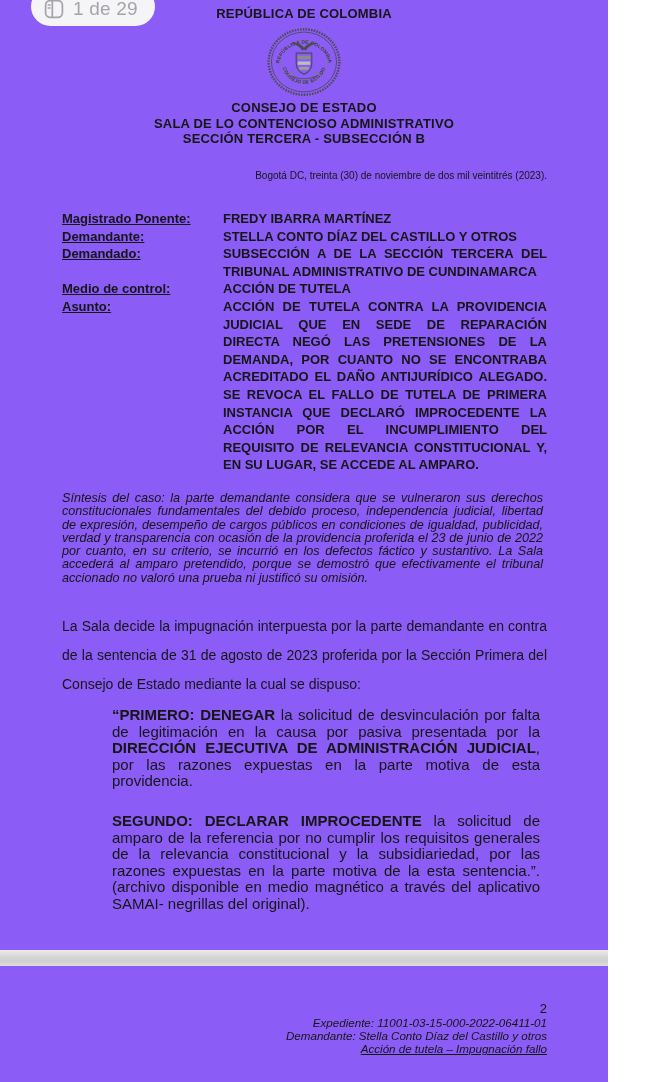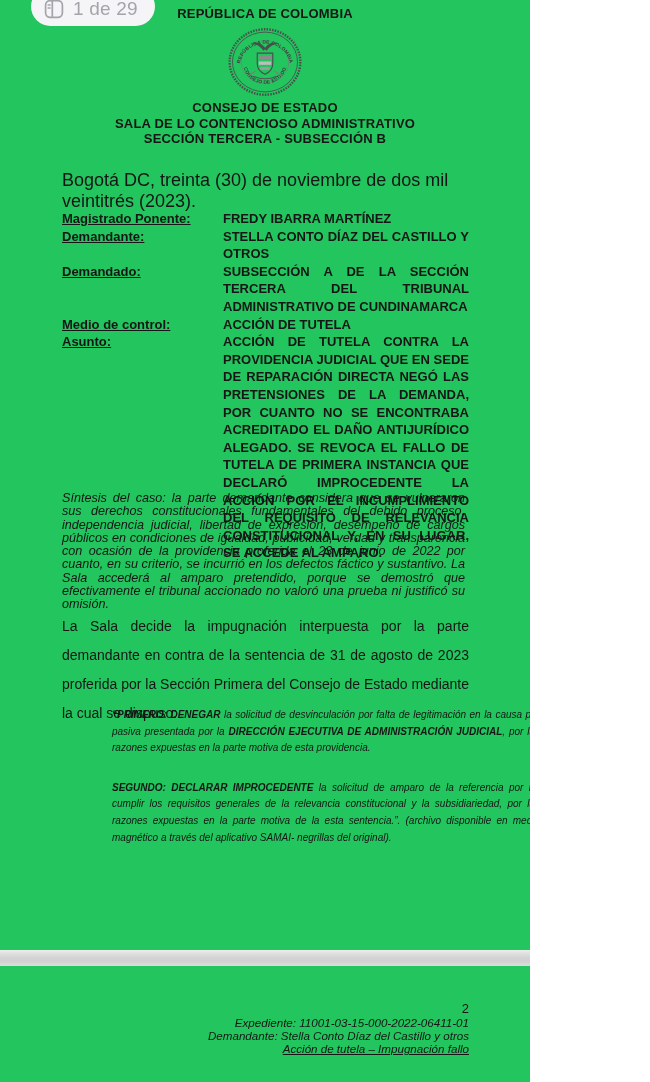--- a/index.html
+++ b/index.html
@@ -1,19 +1,19 @@
 <!DOCTYPE html>
 <html><head>
 <meta charset="utf-8">
 <style>
   * { margin:0; padding:0; box-sizing:border-box; }
   html,body { background:#ffffff; }
   .screen {
-    position:relative; width:530px; height:1082px;
-    background:#22c55e; overflow:hidden;
+    position:relative; width:608px; height:1082px;
+    background:#8b5cf6; overflow:hidden;
     font-family:"Liberation Sans","DejaVu Sans",sans-serif;
     color:#161616;
   }
 
   
   .pill {
     position:absolute; left:31px; top:-13px; height:39px;
     display:flex; align-items:center; gap:8px;
     padding:0 17px 0 12px; border-radius:20px;
     background:#f5f5f7; color:#a4a4aa;
@@ -30,21 +30,22 @@
   .seal {
     position:absolute; top:27px; left:50%; transform:translateX(-50%);
     width:76px; height:70px;
   }
   .court-block {
     position:absolute; top:100px; left:0; width:100%;
     text-align:center; font-weight:bold; font-size:13px; line-height:15.5px; letter-spacing:0.2px;
   }
   .date-line {
     position:absolute; top:170px; left:62px; right:61px;
-    font-size:18px;
+    font-size:10px;
+    text-align:right;
   }
   .meta {
     position:absolute; top:210px; left:62px; right:61px;
     font-size:13px; font-weight:bold; line-height:17.6px;
   }
   .meta-row { display:flex; align-items:flex-start; }
   .meta-label { width:161px; flex:0 0 161px;text-decoration:underline; }
   .meta-value { flex:1; text-align:justify; text-justify:inter-word; }
 
   .synthesis {
@@ -52,21 +53,21 @@
     font-style:italic; font-size:12.6px; line-height:13.3px;
     text-align:justify; text-justify:inter-word;
   }
   .body-par {
     position:absolute; top:612px; left:62px; right:61px;
     font-size:14px; line-height:29px;
     text-align:justify; text-justify:inter-word;
   }
   .quotes {
     position:absolute; top:707px; left:112px; width:428px;
-    font-style:italic; font-size:10px; line-height:16.6px;
+    font-size:15px; line-height:16.6px;
     text-align:justify; text-justify:inter-word;
   }
   .quote + .quote { margin-top:23px; }
   .quote b { font-weight:bold; }
 
   
   .page-sep {
     position:absolute; top:950px; left:0; width:650px; height:16px;
     background:linear-gradient(to bottom,#ececec 0%,#d4d4d4 45%,#d0d0d0 70%,#dedede 100%);
   }

